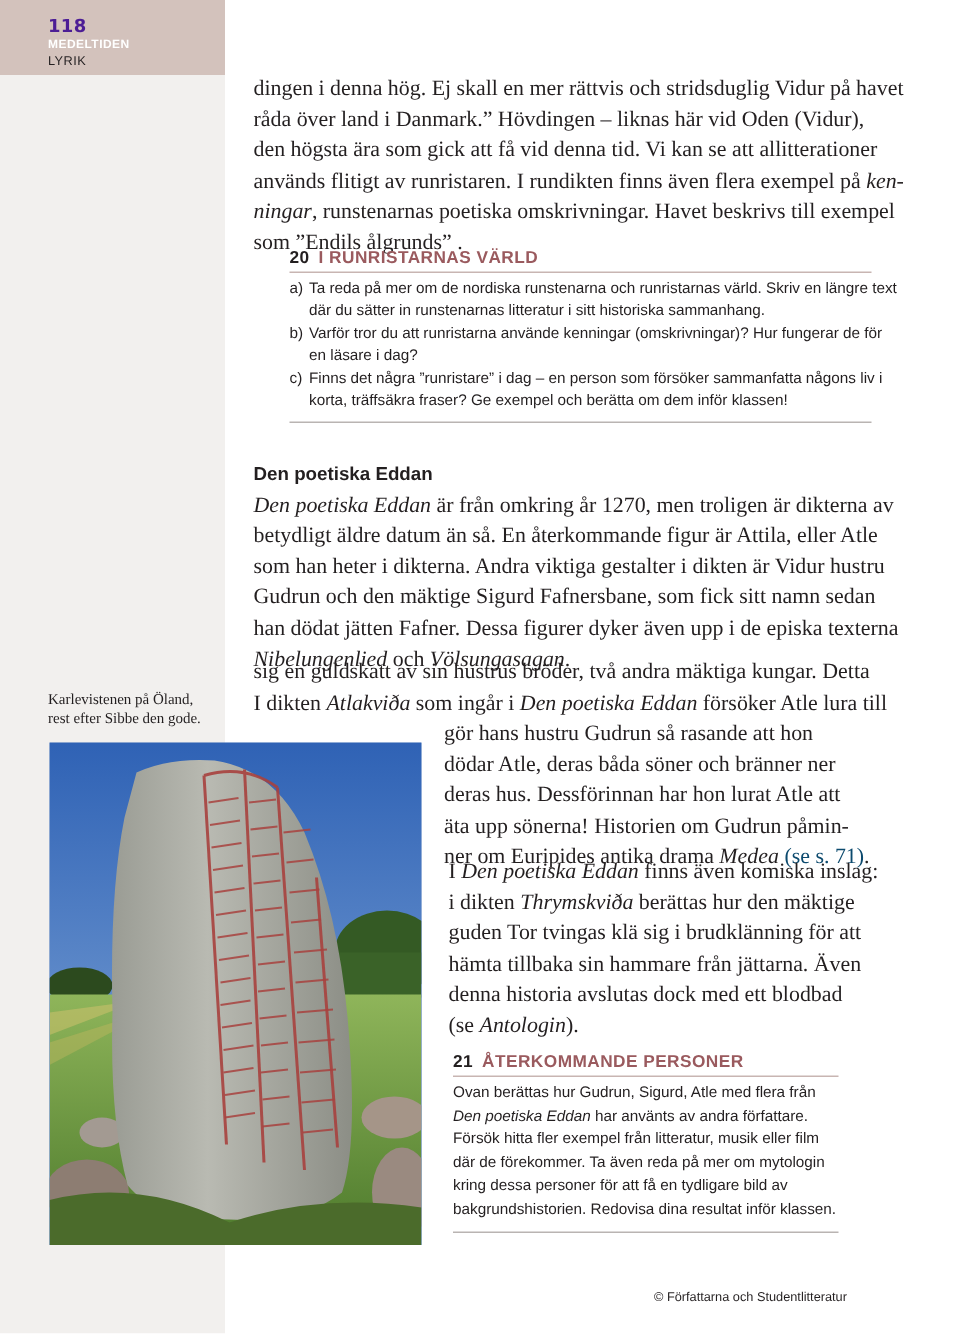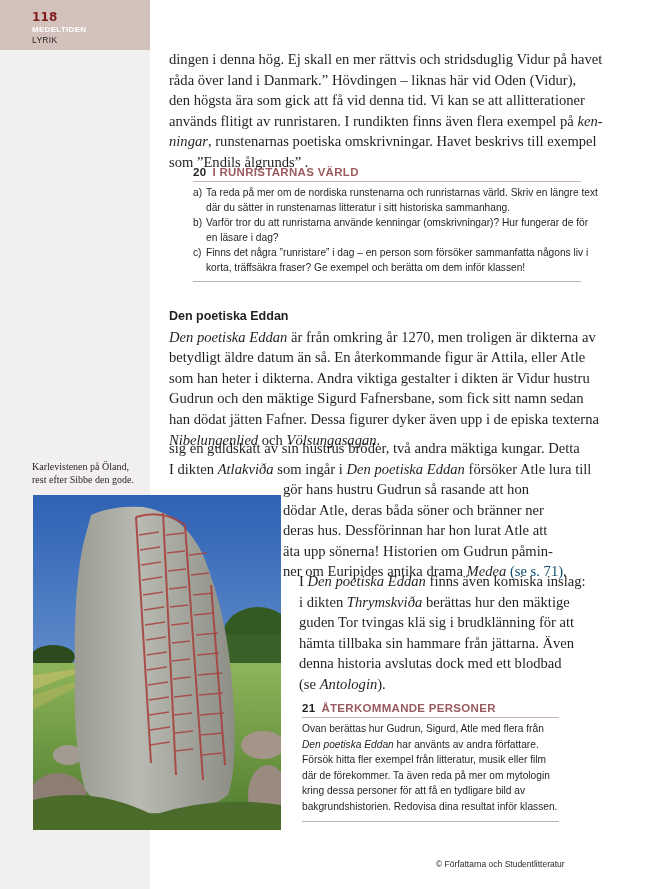--- a/index.html
+++ b/index.html
@@ -13,21 +13,21 @@
     position: absolute; left: 0; top: 0; width: 150px; height: 889px;
     background: #f2f0ee;
   }
   .header-block {
     position: absolute; left: 0; top: 0; width: 150px; height: 50px;
     background: #d3c2bc;
   }
   .page-num {
     position: absolute; left: 32px; top: 10px;
     font-family: "DejaVu Sans", "Liberation Sans", sans-serif;
-    font-weight: bold; font-size: 12px; color: #7f1d1d; letter-spacing: 0.2px;
+    font-weight: bold; font-size: 12px; color: #4c1d95; letter-spacing: 0.2px;
   }
   .section-label {
     position: absolute; left: 32px; top: 25px;
     font-family: "Liberation Sans", sans-serif; font-weight: bold;
     font-size: 8px; color: #ffffff; letter-spacing: 0.3px;
   }
   .subsection-label {
     position: absolute; left: 32px; top: 35px;
     font-family: "Liberation Sans", sans-serif;
     font-size: 8.5px; color: #231f20; letter-spacing: 0.3px;
@@ -126,21 +126,21 @@
   <span class="line">som han heter i dikterna. Andra viktiga gestalter i dikten är Vidur hustru</span>
   <span class="line">Gudrun och den mäktige Sigurd Fafnersbane, som fick sitt namn sedan</span>
   <span class="line">han dödat jätten Fafner. Dessa figurer dyker även upp i de episka texterna</span>
   <span class="line"><i>Nibelungenlied</i><span> och </span><i>Völsungasagan</i><span>.</span></span>
 </div>
 
 <div class="body-text" style="top:438px;">
   <span class="line">sig en guldskatt av sin hustrus bröder, två andra mäktiga kungar. Detta</span>
   <span class="line"><span>I dikten </span><i>Atlakviða</i><span> som ingår i </span><i>Den poetiska Eddan</i><span> försöker Atle lura till</span></span>
 </div>
-<div class="body-text" style="top:479px; left:283px; width:262px;">
+<div class="body-text" style="top:479px; left:296px; width:262px;">
   <span class="line">gör hans hustru Gudrun så rasande att hon</span>
   <span class="line">dödar Atle, deras båda söner och bränner ner</span>
   <span class="line">deras hus. Dessförinnan har hon lurat Atle att</span>
   <span class="line">äta upp sönerna! Historien om Gudrun påmin-</span>
   <span class="line"><span>ner om Euripides antika drama </span><i>Medea</i><span> </span><span class="link-ref">(se s. 71)</span><span>.</span></span>
 </div>
 
 <div class="body-text" style="top:571px; left:299px; width:262px;">
   <span class="line"><span>I </span><i>Den poetiska Eddan</i><span> finns även komiska inslag:</span></span>
   <span class="line"><span>i dikten </span><i>Thrymskviða</i><span> berättas hur den mäktige</span></span>

